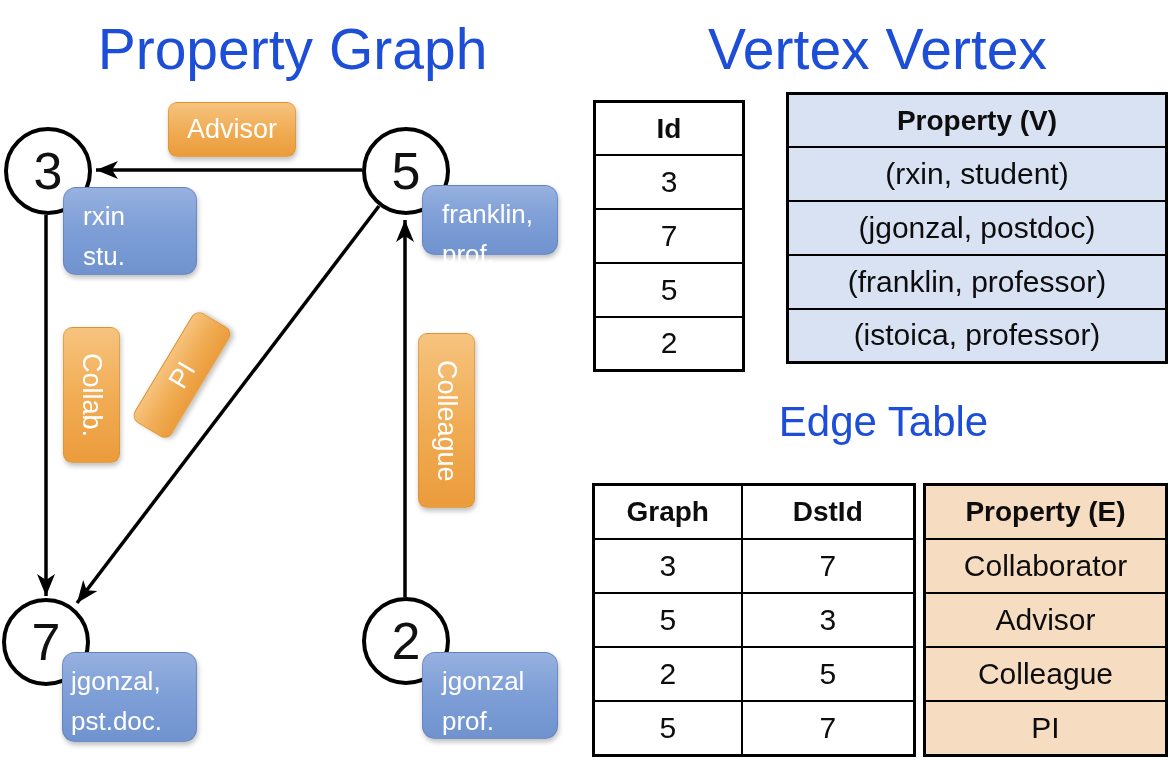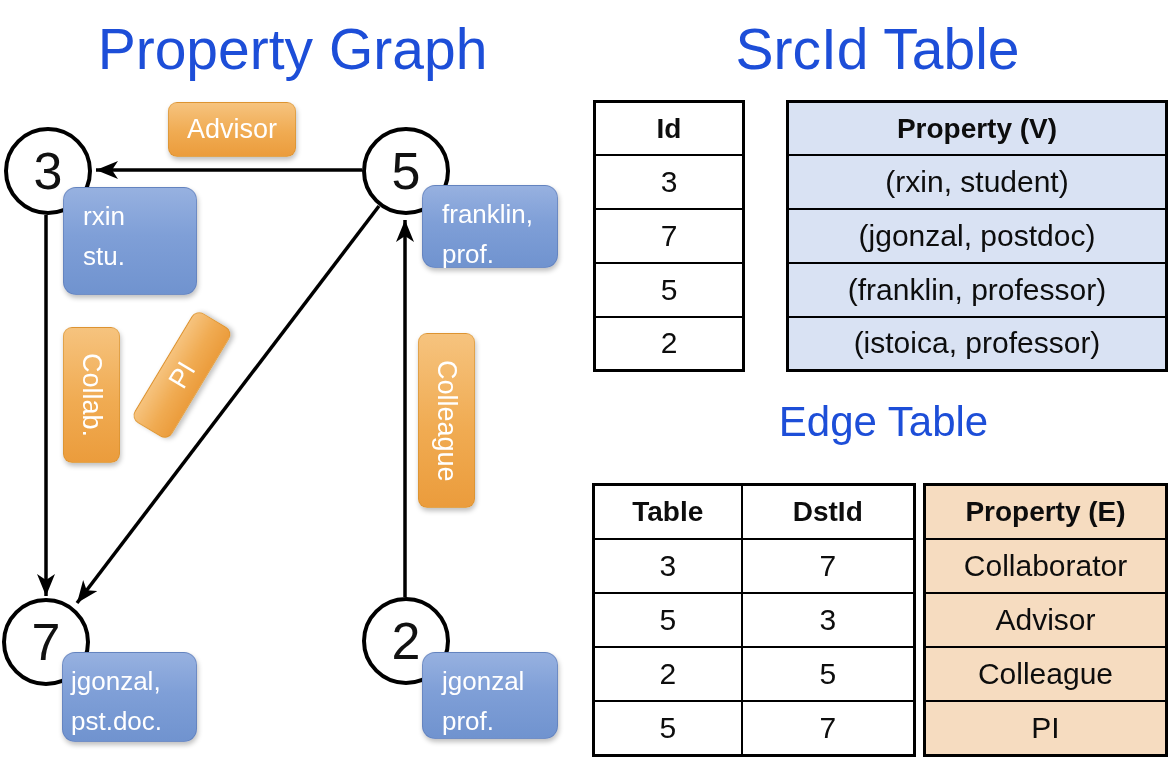--- a/index.html
+++ b/index.html
@@ -63,43 +63,43 @@
     background: linear-gradient(180deg, #97b1e0 0%, #7f9fd7 45%, #7093cf 100%);
     border: 1px solid rgba(90,120,180,0.6);
     border-radius: 13px;
     box-shadow: 1px 3px 5px rgba(0,0,0,0.25);
     color: #fff;
     font-size: 26px;
     line-height: 40px;
     padding: 8px 8px 0 19px;
     z-index: 4;
   }
-  #prop-rxin     { left: 63px;  top: 187px; width: 134px; height: 108px; }
-  #prop-franklin { left: 422px; top: 185px; width: 136px; height: 83px; }
+  #prop-rxin     { left: 63px;  top: 187px; width: 134px; height: 88px; }
+  #prop-franklin { left: 422px; top: 185px; width: 136px; height: 70px; }
   #prop-jgonzal  { left: 62px;  top: 652px; width: 135px; height: 90px; padding-left: 8px; }
   #prop-istoica  { left: 422px; top: 652px; width: 136px; height: 87px; }
 
   table.tbl {
     position: absolute;
     border-collapse: collapse;
     table-layout: fixed;
     background: #fff;
   }
   table.tbl, table.tbl th, table.tbl td { border: 2.5px solid #000; }
   table.tbl { border-width: 3px; }
   table.tbl th {
     font-size: 28px; font-weight: bold; color: #0d0d0d;
     text-align: center; vertical-align: middle;
   }
   table.tbl td {
     font-size: 30px; font-weight: 300; color: #0d0d0d;
     text-align: center; vertical-align: middle;
   }
   #vertex-id-table   { left: 593px; top: 100px; width: 152px; height: 272px; }
-  #vertex-prop-table { left: 786px; top: 100px; width: 382px; height: 272px; }
+  #vertex-prop-table { left: 786px; top: 92px; width: 382px; height: 272px; }
   #vertex-prop-table th, #vertex-prop-table td { background: #d9e2f3; }
   #edge-srcdst-table { left: 592px; top: 483px; width: 324px; height: 274px; }
   #edge-srcdst-table th:first-child,
   #edge-srcdst-table td:first-child { width: 148px; }
   #edge-prop-table   { left: 923px; top: 483px; width: 245px; height: 274px; }
   #edge-prop-table th, #edge-prop-table td { background: #f6dcc0; }
   table.tbl tr { height: 20%; }
 </style>
 </head>
 <body>
@@ -146,21 +146,21 @@
 </div>
 <div class="node-prop" id="prop-jgonzal">
   <span style="display:block">jgonzal,</span>
   <span style="display:block">pst.doc.</span>
 </div>
 <div class="node-prop" id="prop-istoica">
   <span style="display:block">jgonzal</span>
   <span style="display:block">prof.</span>
 </div>
 
-<div class="panel-title" id="vertex-title">SrcId Table</div>
+<div class="panel-title" id="vertex-title">Vertex Vertex</div>
 
 <table class="tbl" id="vertex-id-table">
   <tbody>
       <tr>
         <th>Id</th>
       </tr>
   <tr>
         <td>3</td>
       </tr>
   <tr>
@@ -193,21 +193,21 @@
         <td>(istoica, professor)</td>
       </tr>
 </tbody>
   </table>
 
 <div class="panel-title" id="edge-title">Edge Table</div>
 
 <table class="tbl" id="edge-srcdst-table">
   <tbody>
       <tr>
-    <th>Table</th>
+    <th>Graph</th>
     <th>DstId</th>
   </tr>
   <tr>
     <td>3</td>
     <td>7</td>
   </tr>
   <tr>
     <td>5</td>
     <td>3</td>
   </tr>

